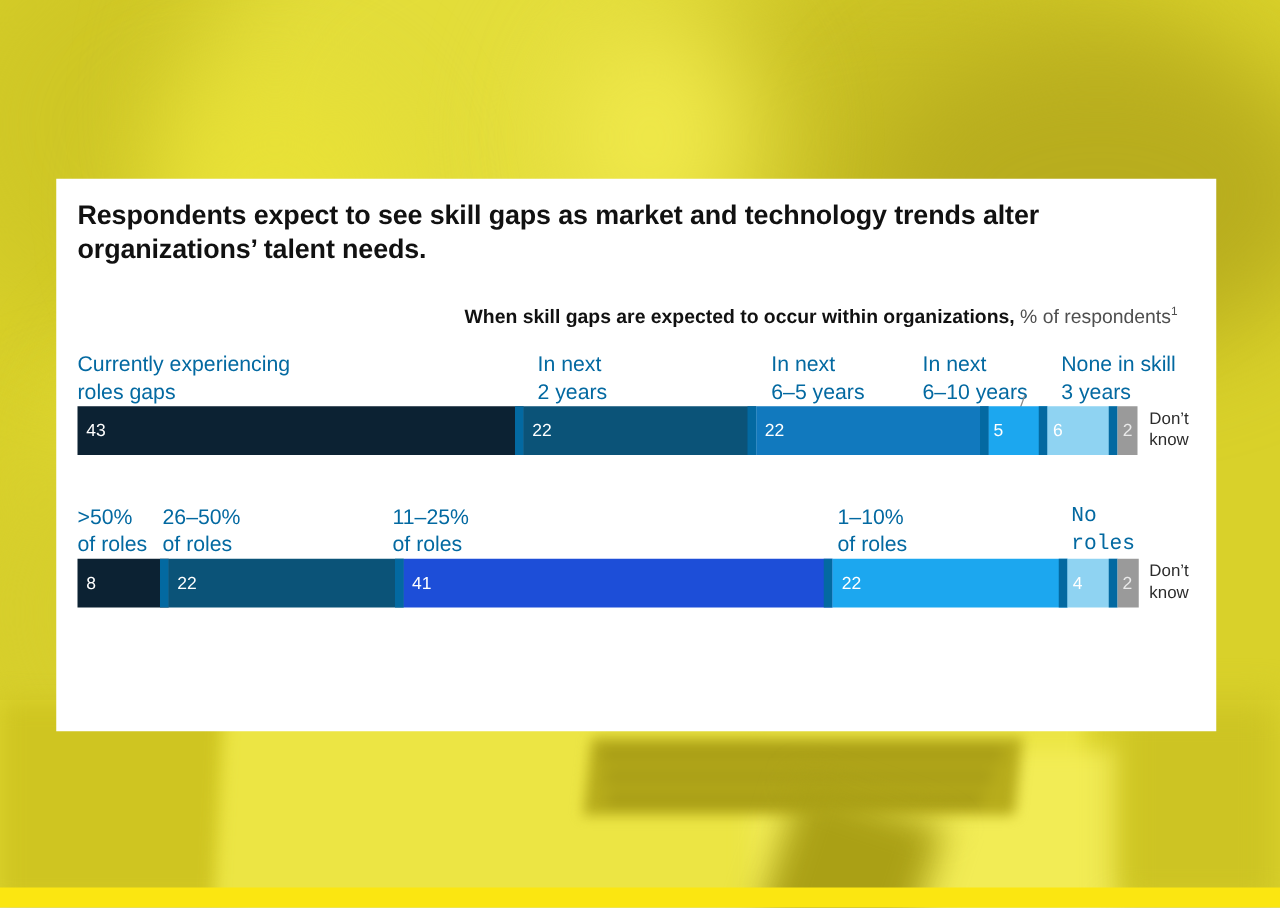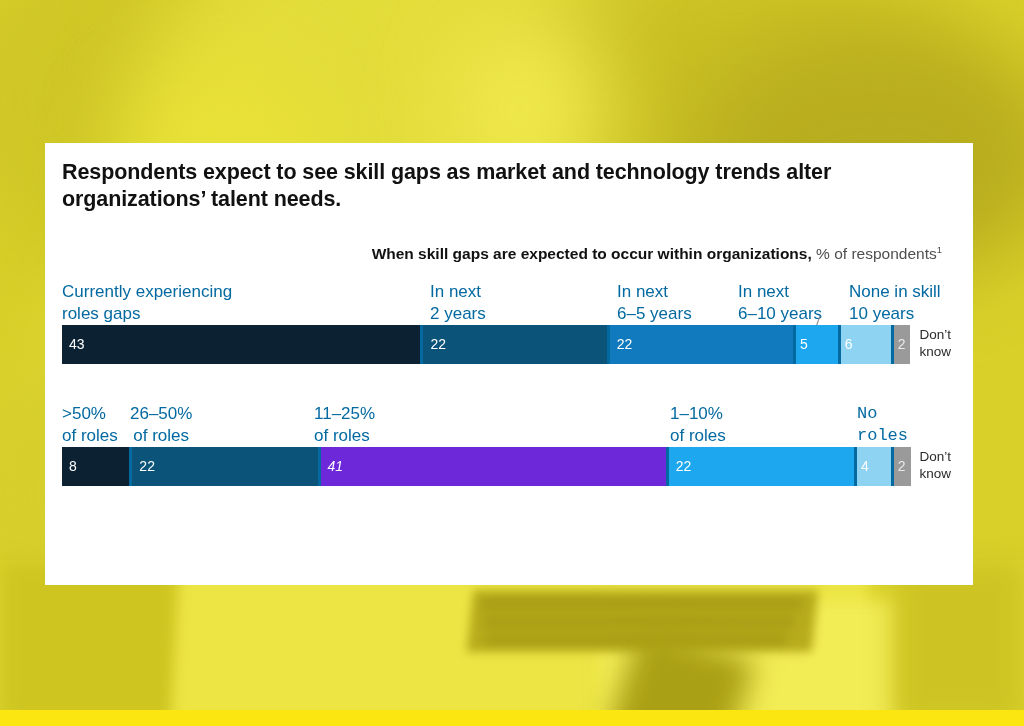--- a/index.html
+++ b/index.html
@@ -174,21 +174,21 @@
   .bar {
     position: relative;
     display: flex;
     height: 39px;
     width: 850px;
   }
   .seg {
     position: relative;
     height: 100%;
     box-sizing: border-box;
-    border-right: 3px solid #0369a1;
+    border-right: 7px solid #0369a1;
     display: flex;
     align-items: center;
     overflow: hidden;
   }
   .seg:last-child { border-right: none; }
   .seg .val {
     font-size: 14px;
     color: #ffffff;
     padding-left: 7px;
     white-space: nowrap;
@@ -265,21 +265,21 @@
         <div class="cat-label" style="left:555px;">
           <div>In next</div>
           <div>6–5 years</div>
         </div>
         <div class="cat-label" style="left:676px;">
           <div>In next</div>
           <div>6–10 years</div>
         </div>
         <div class="cat-label" style="left:787px;">
           <div>None in skill</div>
-          <div>10 years</div>
+          <div>3 years</div>
         </div>
         <div class="leader" style="left:752px; bottom:-6px; height:16px; transform: rotate(20deg); transform-origin: bottom center;"></div>
       </div>
 
       <div class="bar-row">
         <div class="bar">
           <div class="seg" style="flex:43; background:#0c2233;">
             <span class="val">43</span>
           </div>
           <div class="seg" style="flex:22; background:#0b5378;">
@@ -306,21 +306,21 @@
     </div>
 
     <div class="section second">
 
 
       <div class="label-band">
         <div class="cat-label" style="left:0px;">
           <div>&gt;50%</div>
           <div>of roles</div>
         </div>
-        <div class="cat-label" style="left:68px;text-align:center;">
+        <div class="cat-label" style="left:68px;">
           <div>26–50%</div>
           <div>of roles</div>
         </div>
         <div class="cat-label" style="left:252px;">
           <div>11–25%</div>
           <div>of roles</div>
         </div>
         <div class="cat-label" style="left:608px;">
           <div>1–10%</div>
           <div>of roles</div>
@@ -332,21 +332,21 @@
       </div>
 
       <div class="bar-row">
         <div class="bar">
           <div class="seg" style="flex:8; background:#0c2233;">
             <span class="val">8</span>
           </div>
           <div class="seg" style="flex:22; background:#0b5378;">
             <span class="val">22</span>
           </div>
-          <div class="seg" style="flex:41; background:#6d28d9;font-style:italic;">
+          <div class="seg" style="flex:41; background:#1d4ed8;">
             <span class="val">41</span>
           </div>
           <div class="seg" style="flex:22; background:#1ca7ef;">
             <span class="val">22</span>
           </div>
           <div class="seg narrow" style="flex:4; background:#8fd3f2;">
             <span class="val">4</span>
           </div>
           <div class="seg narrow dk" style="flex:2; background:#9a9a9a;">
             <span class="val">2</span>

